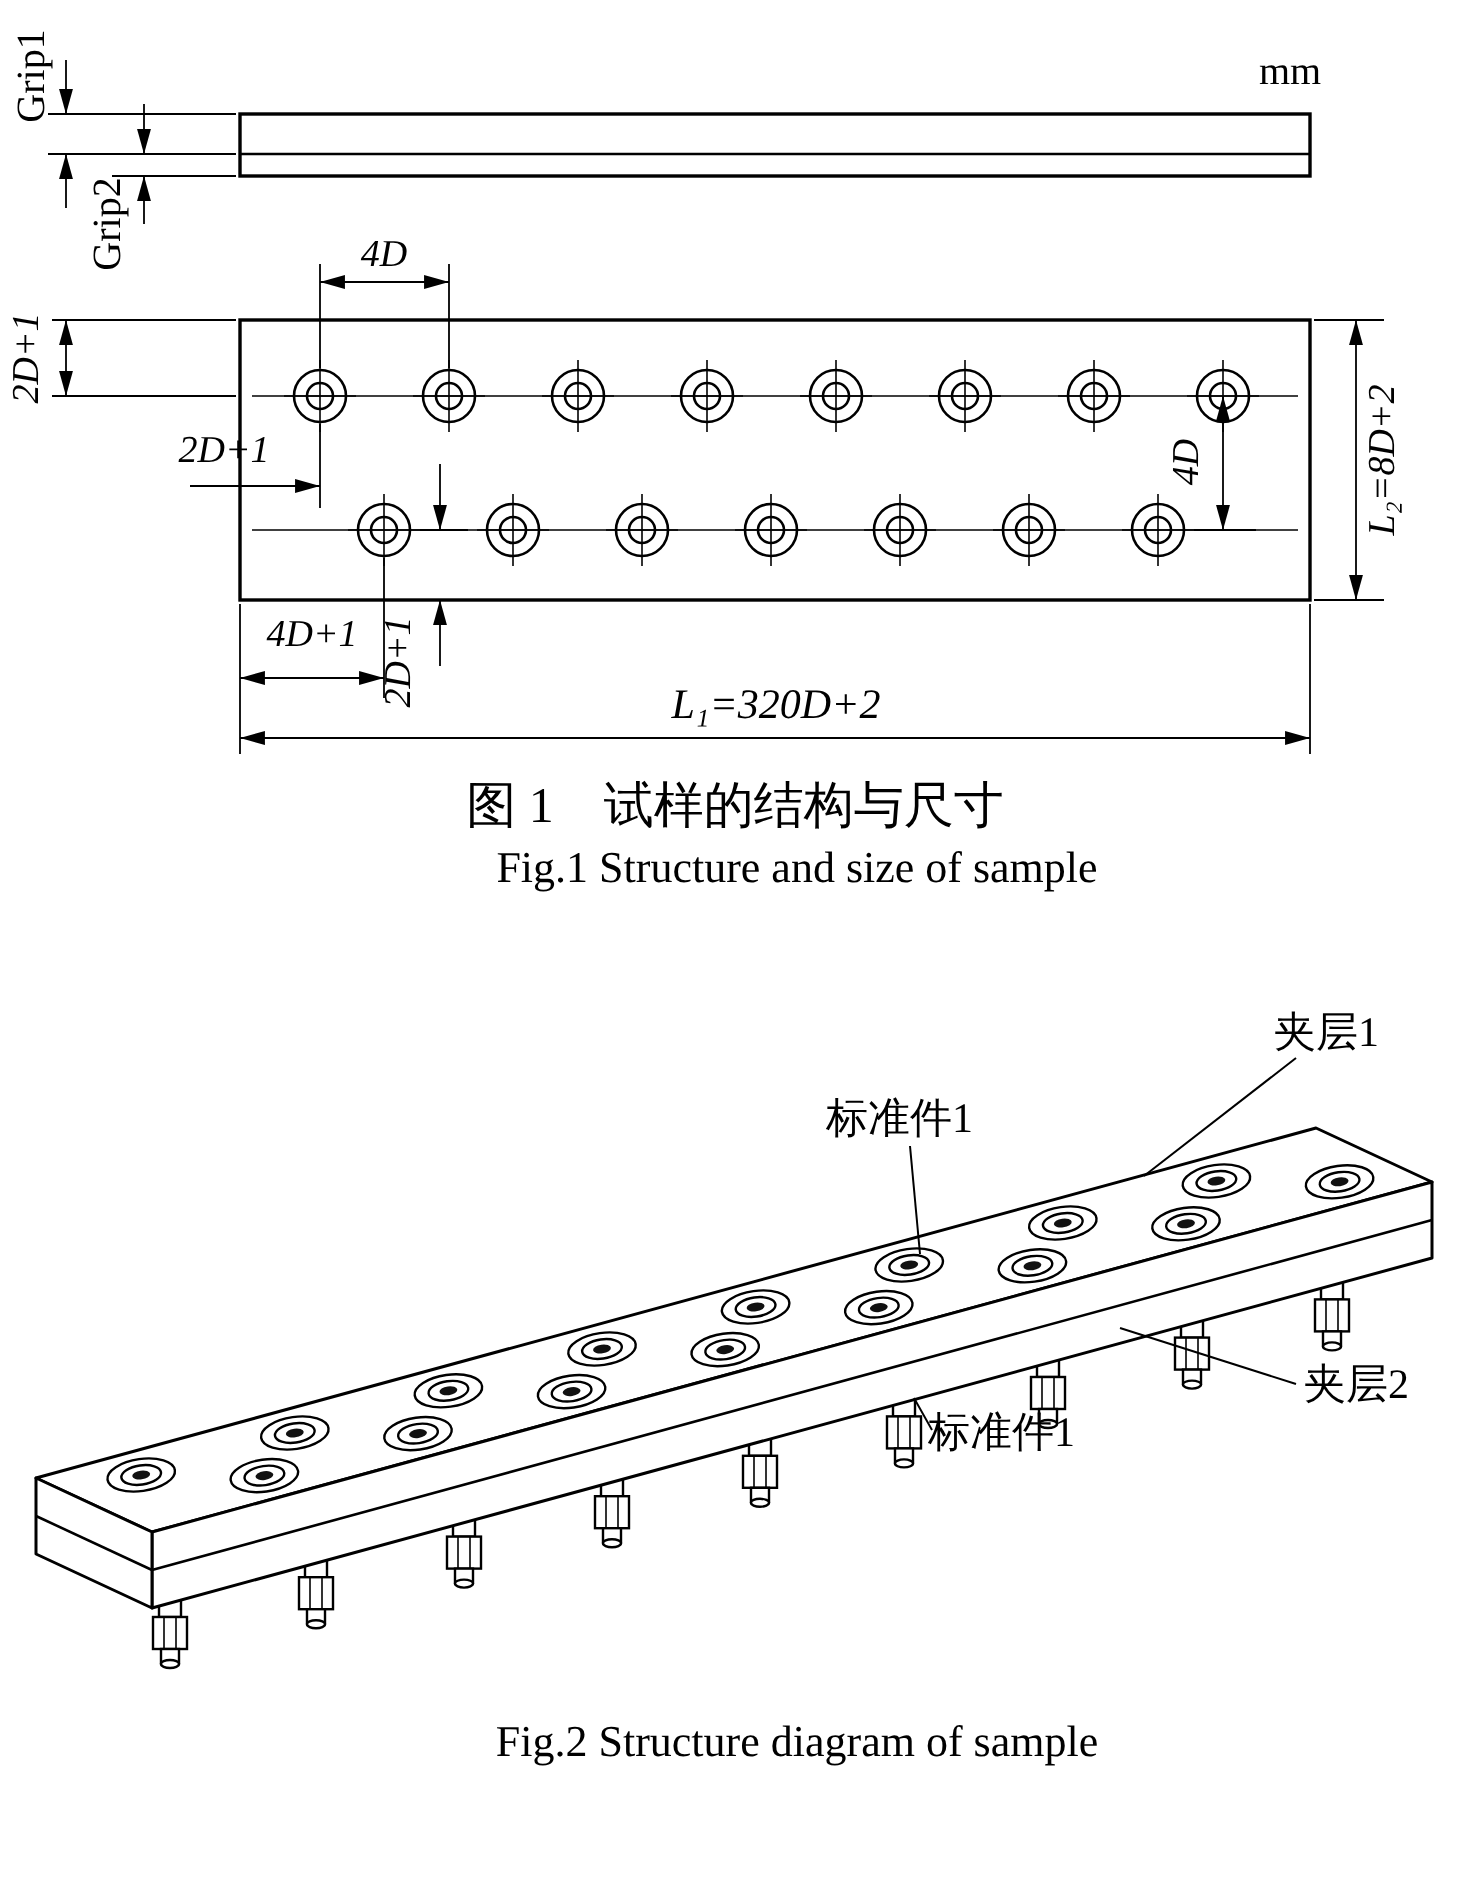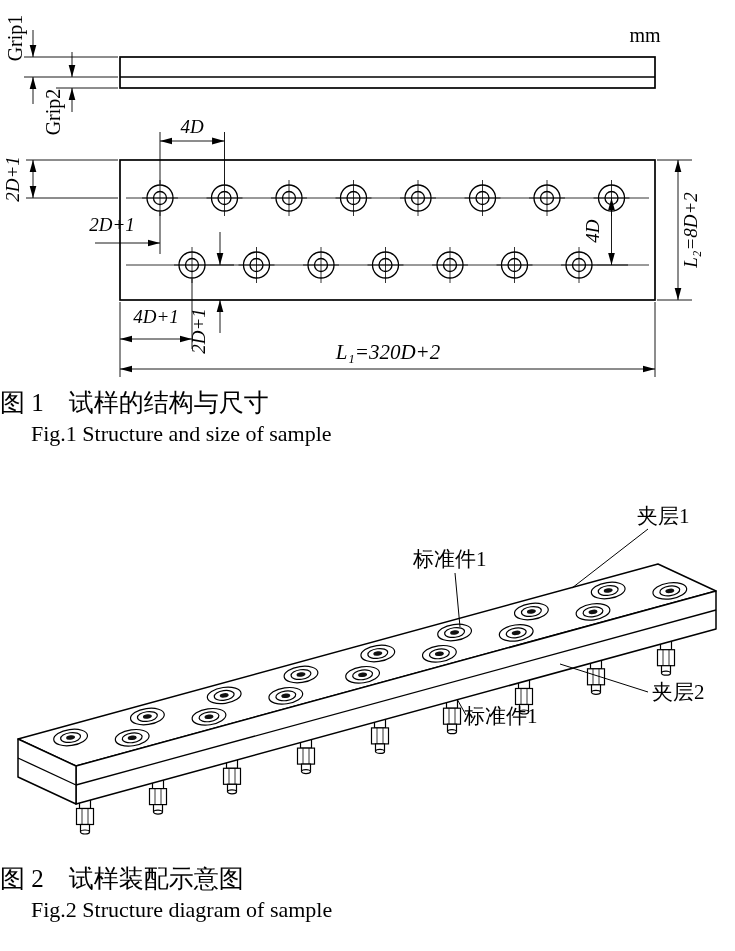--- a/index.html
+++ b/index.html
@@ -11,21 +11,21 @@
   .med{fill:none;stroke:#000;stroke-width:1.3;}
   .thin{stroke:#000;stroke-width:0.8;fill:none;}
   .dim{stroke:#000;stroke-width:0.9;fill:none;}
   .face{fill:#ffffff;stroke:#000;stroke-width:1.5;stroke-linejoin:round;}
   .part{fill:#ffffff;stroke:#000;stroke-width:1.2;}
   .leader{stroke:#000;stroke-width:1;fill:none;}
   .dimtxt{font-size:19px;font-style:italic;}
   .dimtxt-lg{font-size:21px;font-style:italic;}
   .lbl{font-size:20px;}
   .cjk{font-size:21px;}
-  .cap{width:735px;}
+  .cap{width:735px;text-align:center;}
   .cap-zh{font-size:25px;margin-top:6px;}
   .cap-en{font-size:22px;margin-top:2px;padding-left:31px;}
   .fig2wrap{margin-top:14px;}
 </style>
 </head>
 <body>
 
 <div class="page">
 
   <svg width="735" height="380" viewBox="0 0 735 380">
@@ -214,16 +214,15 @@
       <text x="413" y="105" class="cjk">标准件1</text>
 
       <line x1="648" y1="231" x2="560" y2="203" class="leader"></line>
       <text x="652" y="238" class="cjk">夹层2</text>
 
       <line x1="466" y1="254" x2="457" y2="238" class="leader"></line>
       <text x="464" y="262" class="cjk">标准件1</text>
     </g>
   </svg>
 
-  <div class="cap cap-zh">图 2　试样装配示意图</div>
   <div class="cap cap-en">Fig.2 Structure diagram of sample</div>
 
 </div>
 
 </body></html>

